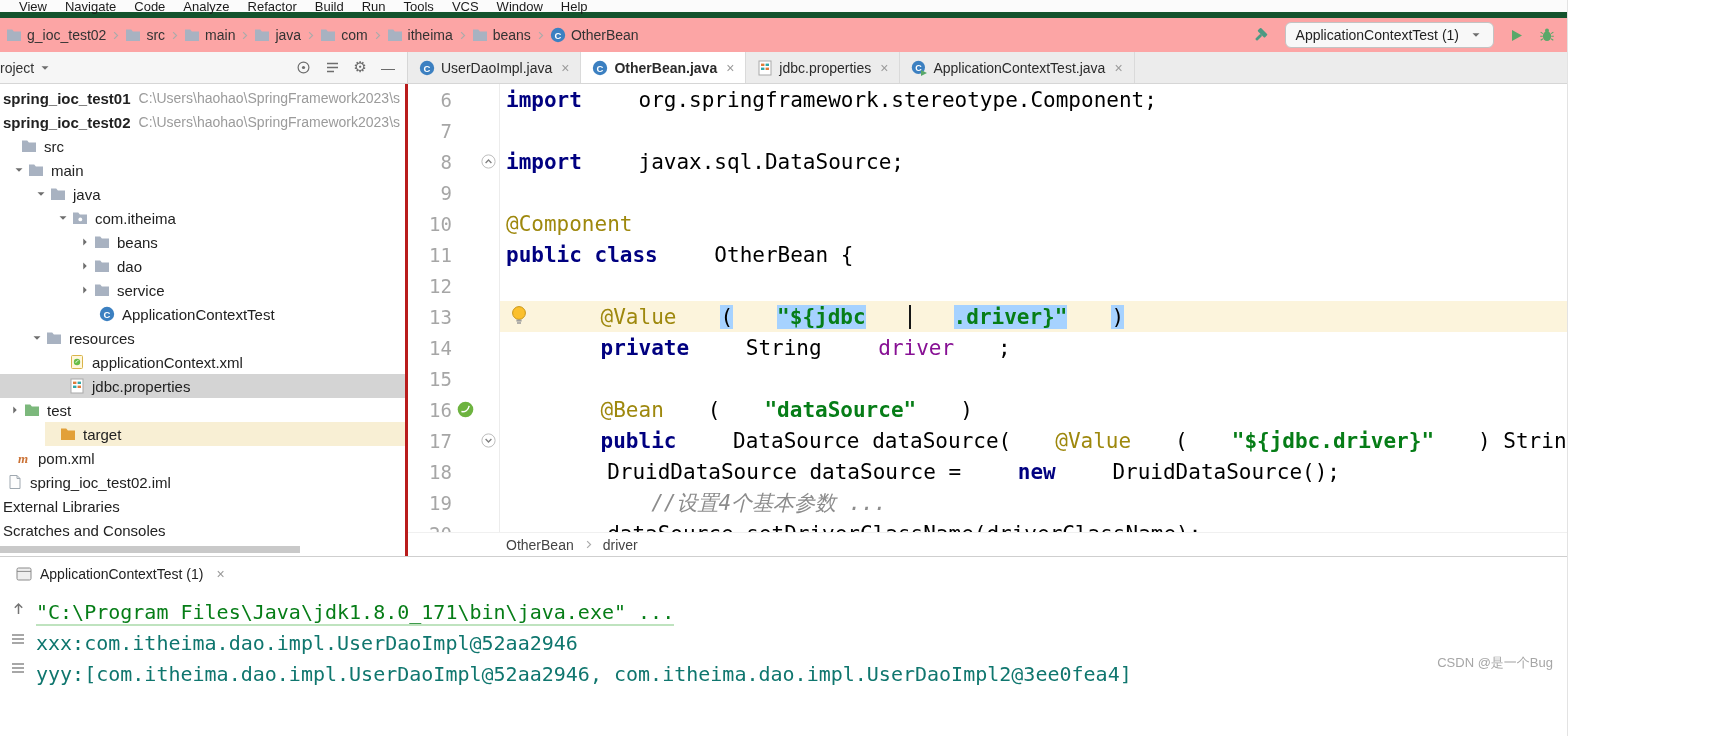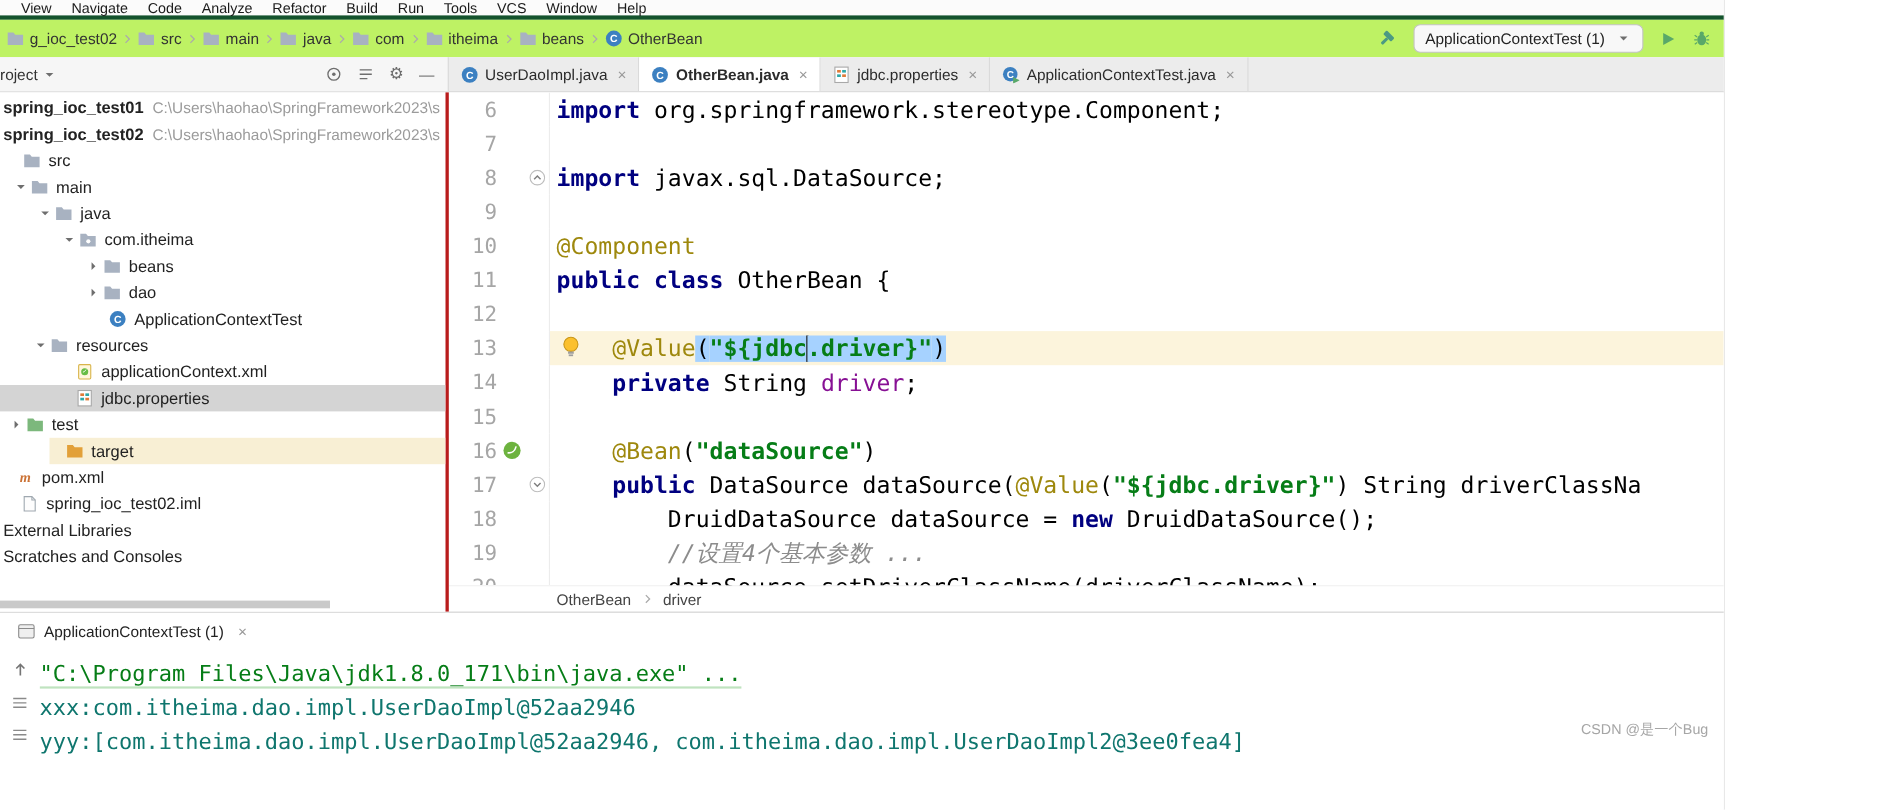--- a/index.html
+++ b/index.html
@@ -2,25 +2,25 @@
 <html style="--selbg: #A6D2FF; --caret-line: #FCF4DC; --kw: #000080; --str: #067D17; --ann: #9E880D; --fld: #871094; --cmt: #8C8C8C; --ccmd: #067D17; --tree-sel: #D4D4D4; --tree-warn: #F8EFD4;"><head>
 <meta charset="utf-8">
 <style>
   * { box-sizing:border-box; margin:0; padding:0; }
   html,body { width:1716px; height:736px; background:#FFFFFF; font-family:"Liberation Sans",sans-serif; overflow:hidden; }
   .app { position:absolute; left:0; top:0; width:1568px; height:736px; background:#FFF;
          border-right:1px solid #E3E3E3; display:flex; flex-direction:column; }
 
   
   .menubar { height:18px; flex:none; display:flex; align-items:center; padding-left:10px;
-             font-size:13px; color:#1B1B1B; background:#FBFBFB; border-bottom:4px solid #14532d; }
+             font-size:13px; color:#1B1B1B; background:#FBFBFB; border-bottom:6px solid #14532d; }
   .menu-item { padding:0 9px; white-space:nowrap; }
 
   
-  .navbar { height:34px; flex:none; display:flex; align-items:center; padding:0 12px 0 4px; background:#bef264; }
+  .navbar { height:34px; flex:none; display:flex; align-items:center; padding:0 12px 0 4px; background:#fca5a5; }
   .crumbs { display:flex; align-items:center; font-size:14px; color:#333; }
   .crumb  { display:flex; align-items:center; gap:5px; padding:1px 2px; white-space:nowrap; }
   .crumbsep { display:flex; margin:0 2px; }
   .ic { display:inline-flex; align-items:center; justify-content:center; }
   .ic svg { display:block; }
   .nav-right { margin-left:auto; display:flex; align-items:center; gap:15px; }
   .runconfig { display:flex; align-items:center; gap:10px; height:26px; min-width:208px;
                border:1px solid #C3C3C3; border-radius:6px; background:#F8F8F8;
                padding:0 10px; font-size:14px; color:#222; }
   .runconfig .lbl { flex:1; }
@@ -53,21 +53,21 @@
   .hscroll { position:absolute; left:0; bottom:3px; width:300px; height:7px; background:#C9C9C9; }
 
   .editor { flex:1; min-width:0; display:flex; flex-direction:column; background:#FFF; }
   .code { flex:1; min-height:0; overflow:hidden; font-family:"DejaVu Sans Mono","Liberation Mono",monospace; font-size:21px; }
   .cl { height:31px; display:flex; align-items:stretch; }
   .gut { width:92px; flex:none; display:flex; align-items:center; border-right:1px solid #ECECEC; }
   .gut .n  { width:44px; flex:none; text-align:right; color:#A6A6A6; font-size:19px; }
   .gut .gi { width:27px; flex:none; display:flex; justify-content:center; }
   .gut .gf { width:19px; flex:none; display:flex; justify-content:center; }
   .ct { flex:1; min-width:0; overflow:hidden; position:relative; display:flex; align-items:center;
-        padding-left:6px; white-space:pre; }
+        padding-left:6px; white-space:pre;gap:44px; }
   .cl.hl .ct { background:var(--caret-line,#FCF4DC); }
   .kw  { color:var(--kw,#000080); font-weight:bold; }
   .ann { color:var(--ann,#9E880D); }
   .str { color:var(--str,#067D17); font-weight:bold; }
   .fld { color:var(--fld,#871094); }
   .cmt { color:var(--cmt,#8C8C8C); font-style:italic; }
   .pl  { color:#000; }
   .selx { background:var(--selbg,#A6D2FF); }
   .caret { display:inline-block; width:2px; height:24px; background:#161616; margin:0 -1px; vertical-align:middle; }
   .bulb { position:absolute; left:10px; top:4px; }
@@ -398,20 +398,33 @@
               <path d="M6 4l4 4-4 4z" fill="#6E6E6E"></path>
             </svg>
           </span>
           <span class="ic" style="width:18px;margin-right:6px">
             <svg width="16" height="14" viewBox="0 0 16 14">
               <path d="M1 1.5h5.2l1.7 2H15v9.5H1z" fill="#A8B2C1"></path>
             </svg>
           </span>
           <span class="lbl">dao</span>
         </div>
+        <div class="tree-row" style="padding-left:76px">
+          <span class="chev">
+            <svg width="14" height="14" viewBox="0 0 16 16">
+              <path d="M6 4l4 4-4 4z" fill="#6E6E6E"></path>
+            </svg>
+          </span>
+          <span class="ic" style="width:18px;margin-right:6px">
+            <svg width="16" height="14" viewBox="0 0 16 14">
+              <path d="M1 1.5h5.2l1.7 2H15v9.5H1z" fill="#A8B2C1"></path>
+            </svg>
+          </span>
+          <span class="lbl">service</span>
+        </div>
         <div class="tree-row" style="padding-left:98px">
           <span class="ic" style="width:18px;margin-right:6px">
             <svg width="16" height="16" viewBox="0 0 16 16">
               <circle cx="8" cy="8" r="7.2" fill="#3C80C1"></circle>
               <text x="8" y="11.6" text-anchor="middle" font-size="9.5" font-weight="bold" fill="#FFF" font-family="Liberation Sans,sans-serif">C</text>
             </svg>
           </span>
           <span class="lbl">ApplicationContextTest</span>
         </div>
         <div class="tree-row" style="padding-left:28px">
@@ -471,21 +484,21 @@
           <span class="lbl">target</span>
         </div>
         <div class="tree-row" style="padding-left:14px">
           <span class="ic" style="width:18px;margin-right:6px">
             <svg width="16" height="16" viewBox="0 0 16 16">
               <text x="8" y="12.6" text-anchor="middle" font-size="13" font-weight="bold" font-style="italic" fill="#CB7235" font-family="Liberation Serif,serif">m</text>
             </svg>
           </span>
           <span class="lbl">pom.xml</span>
         </div>
-        <div class="tree-row" style="padding-left:18px">
+        <div class="tree-row" style="padding-left:6px">
           <span class="ic" style="width:18px;margin-right:6px">
             <svg width="16" height="16" viewBox="0 0 16 16">
               <path d="M3 1.5h7l3 3v10H3z" fill="#FDFDFD" stroke="#9FA8B0"></path>
               <path d="M10 1.5v3h3" fill="none" stroke="#9FA8B0"></path>
             </svg>
           </span>
           <span class="lbl">spring_ioc_test02.iml</span>
         </div>
         <div class="tree-row" style="padding-left:3px">
           <span class="lbl">External Libraries</span>

